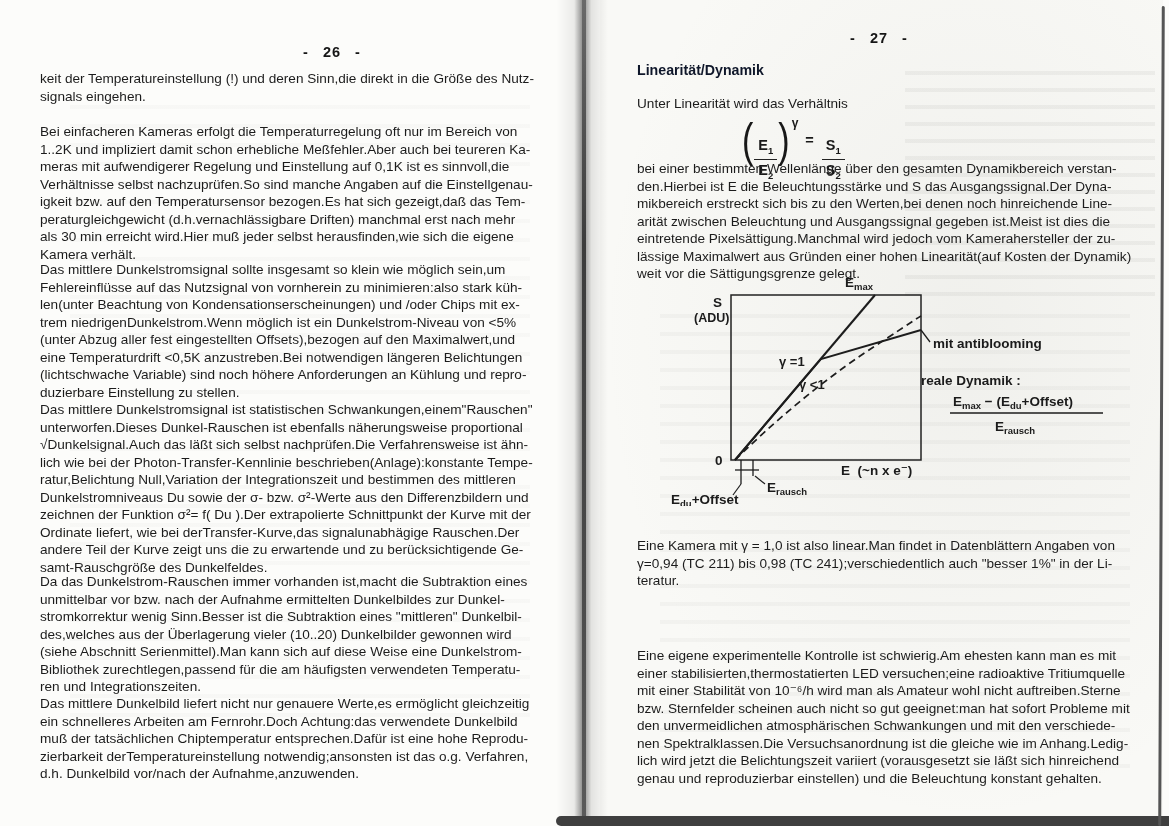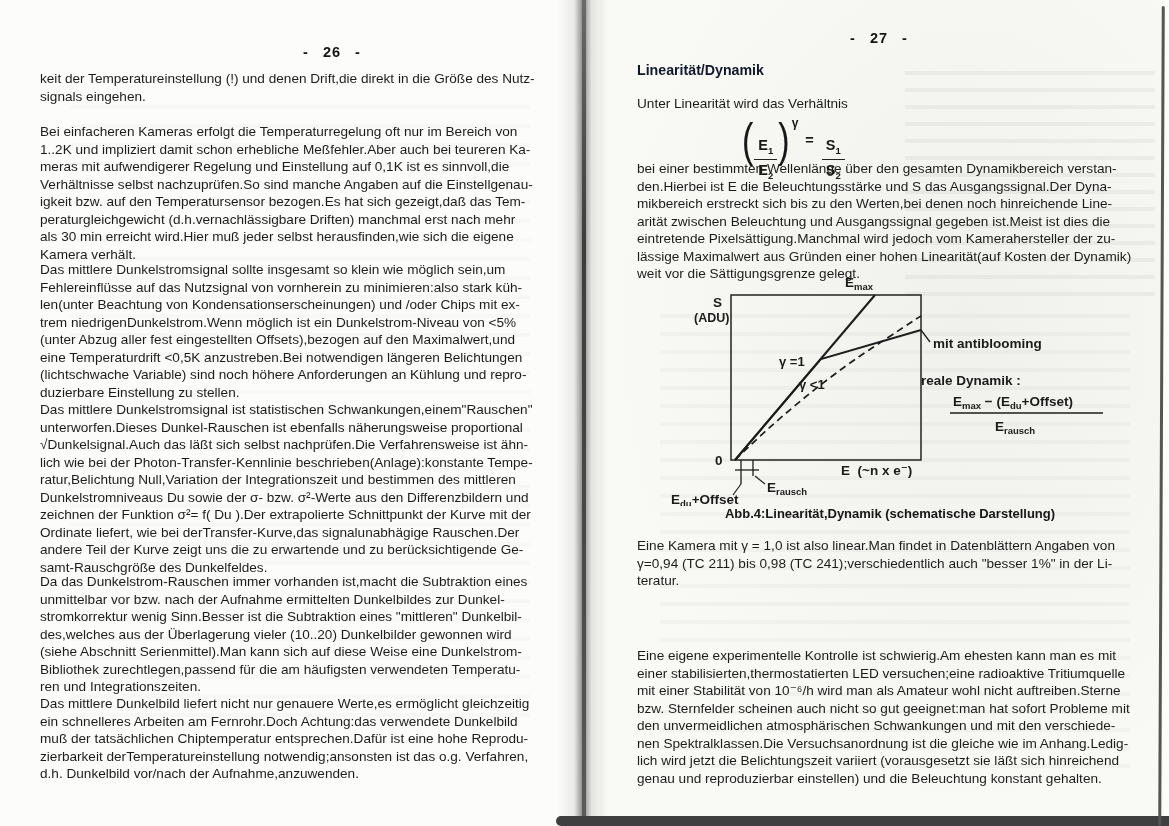--- a/index.html
+++ b/index.html
@@ -85,21 +85,21 @@
 
 <div class="scan">
 
   <div class="right-page-bg"></div>
   <div class="bleed l1"></div>
   <div class="bleed r1"></div>
   <div class="bleed r2"></div>
 
   <div class="page page-left">
     <div class="pagenum left">- 26 -</div>
-    <div class="para" style="top:70px">keit der Temperatureinstellung (!) und denen Drift,die direkt in die Größe des Nutz-
+    <div class="para" style="top:70px">keit der Temperatureinstellung (!) und deren Sinn,die direkt in die Größe des Nutz-
 signals eingehen.</div>
     <div class="para" style="top:123px">Bei einfacheren Kameras erfolgt die Temperaturregelung oft nur im Bereich von
 1..2K und impliziert damit schon erhebliche Meßfehler.Aber auch bei teureren Ka-
 meras mit aufwendigerer Regelung und Einstellung auf 0,1K ist es sinnvoll,die
 Verhältnisse selbst nachzuprüfen.So sind manche Angaben auf die Einstellgenau-
 igkeit bzw. auf den Temperatursensor bezogen.Es hat sich gezeigt,daß das Tem-
 peraturgleichgewicht (d.h.vernachlässigbare Driften) manchmal erst nach mehr
 als 30 min erreicht wird.Hier muß jeder selbst herausfinden,wie sich die eigene
 Kamera verhält.</div>
     <div class="para" style="top:261px">Das mittlere Dunkelstromsignal sollte insgesamt so klein wie möglich sein,um
@@ -195,21 +195,20 @@
 
         <text x="268" y="115" font-size="13.5">reale Dynamik :</text>
         <text x="300" y="136" font-size="13.5"><tspan>E</tspan><tspan dy="3" font-size="9.5">max</tspan><tspan dy="-3" font-size="13.5"> − (E</tspan><tspan dy="3" font-size="9.5">du</tspan><tspan dy="-3" font-size="13.5">+Offset)</tspan></text>
         <line x1="297" y1="143" x2="450" y2="143" stroke="#1d1d1d" stroke-width="1.4"></line>
         <text x="342" y="161" font-size="13.5"><tspan>E</tspan><tspan dy="3" font-size="9.5">rausch</tspan></text>
 
         <text x="114" y="222" font-size="13.5"><tspan>E</tspan><tspan dy="3" font-size="9.5">rausch</tspan></text>
         <text x="18" y="234" font-size="13.5"><tspan>E</tspan><tspan dy="3" font-size="9.5">du</tspan><tspan dy="-3" font-size="13.5">+Offset</tspan></text>
       </svg>
     </div>
-    <div class="fig-caption">Abb.4:Linearität,Dynamik (schematische Darstellung)</div>
 
     <div class="para" style="top:537px">Eine Kamera mit γ = 1,0 ist also linear.Man findet in Datenblättern Angaben von
 γ=0,94 (TC 211) bis 0,98 (TC 241);verschiedentlich auch "besser 1%" in der Li-
 teratur.</div>
     <div class="para" style="top:647px">Eine eigene experimentelle Kontrolle ist schwierig.Am ehesten kann man es mit
 einer stabilisierten,thermostatierten LED versuchen;eine radioaktive Tritiumquelle
 mit einer Stabilität von 10⁻⁶/h wird man als Amateur wohl nicht auftreiben.Sterne
 bzw. Sternfelder scheinen auch nicht so gut geeignet:man hat sofort Probleme mit
 den unvermeidlichen atmosphärischen Schwankungen und mit den verschiede-
 nen Spektralklassen.Die Versuchsanordnung ist die gleiche wie im Anhang.Ledig-

